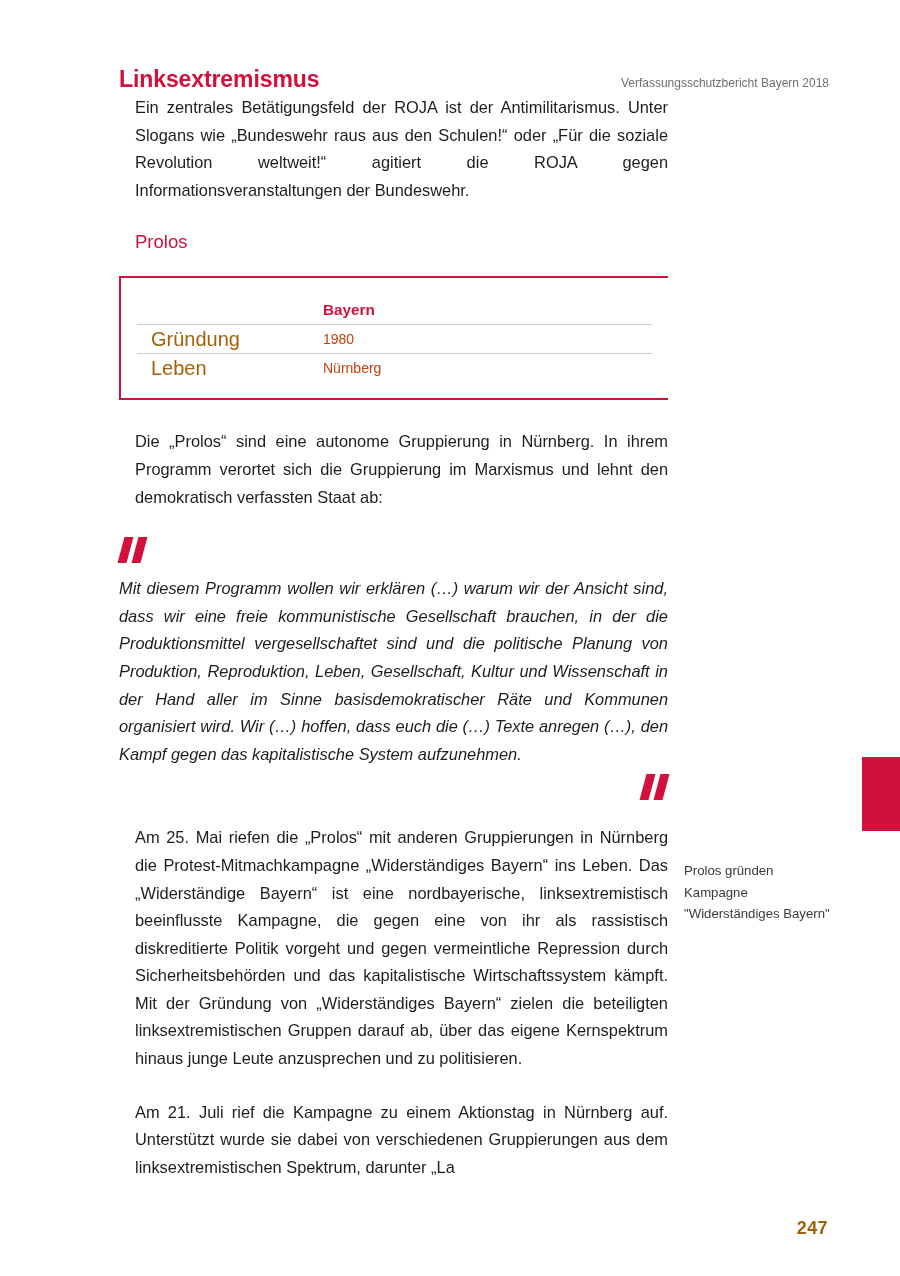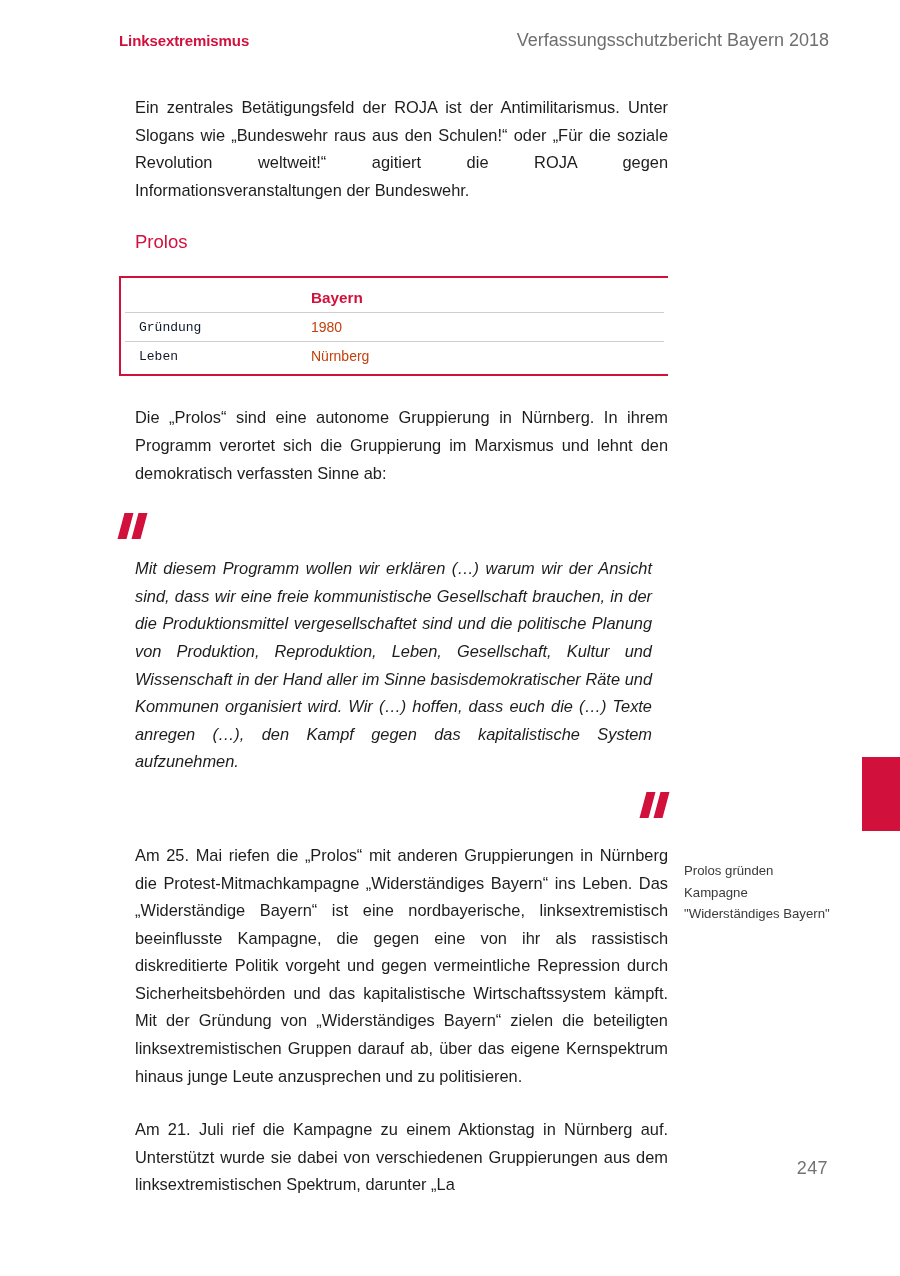--- a/index.html
+++ b/index.html
@@ -26,27 +26,28 @@
     position: absolute;
     left: 119px;
     top: 30px;
     width: 710px;
     height: 30px;
     display: flex;
     align-items: baseline;
     justify-content: space-between;
   }
   .header-title {
-    font-size: 15px;
+    font-size: 23px;
     font-weight: bold;
     color: #d2103c;
     letter-spacing: -0.1px;
+    margin-top: 36px;
   }
   .header-meta {
-    font-size: 18px;
+    font-size: 12px;
     color: #6e6e6e;
     font-weight: 400;
   }
 
   
   .content {
     position: absolute;
     left: 119px;
     top: 94px;
     width: 549px;
@@ -72,41 +73,40 @@
     line-height: 24px;
   }
 
   
   .fact-table {
     border-top: 2.5px solid #d2103c;
     border-left: 2.5px solid #d2103c;
     border-bottom: 2.5px solid #d2103c;
     border-right: 0;
     margin: 0 0 28px 0;
-    padding: 4px;
+    padding: 16px;
     width: 549px;
     box-sizing: border-box;
   }
   .fact-row {
     display: flex;
     align-items: center;
     height: 29px;
     padding: 0 0 0 14px;
     box-sizing: border-box;
   }
   .fact-row.head { height: 30px; padding-top: 2px; }
   .fact-row.divided {
     border-top: 1.6px solid #cfcfcf;
   }
   .fact-key {
     width: 172px;
     flex: 0 0 172px;
-    font-size: 13px;
-    color: #0f172a;
-    font-family: Liberation Mono, monospace;
+    font-size: 20px;
+    color: #a16207;
   }
   .fact-val {
     font-size: 14px;
     color: #c2410c;
   }
   .fact-val.head-val {
     color: #d2103c;
     font-weight: bold;
     font-size: 15.3px;
   }
@@ -128,21 +128,21 @@
     margin: 6px 0 0 0;
     padding-right: 2px;
   }
   .qbar {
     width: 9px;
     height: 26px;
     background: #d2103c;
     transform: skewX(-15deg);
   }
   .quote-text {
-    margin: 16px;
+    margin: 0;
     font-size: 16.4px;
     line-height: 27.6px;
     font-style: italic;
     text-align: justify;
     color: #1d1d1d;
   }
 
   
   .margin-note {
     position: absolute;
@@ -161,24 +161,25 @@
     top: 757px;
     width: 38px;
     height: 74px;
     background: #d2103c;
   }
 
   
   .folio {
     position: absolute;
     right: 72px;
-    top: 1158px;
+    top: 1218px;
     font-size: 18px;
-    color: #737373;
+    color: #a16207;
     letter-spacing: 0.4px;
+    font-weight: bold;
   }
 </style>
 </head>
 <body>
 
 <div class="page">
 
   <div class="header">
     <div class="header-title">Linksextremismus</div>
     <div class="header-meta">Verfassungsschutzbericht Bayern 2018</div>
@@ -199,21 +200,21 @@
       <div class="fact-row divided">
         <div class="fact-key">Gründung</div>
         <div class="fact-val">1980</div>
       </div>
       <div class="fact-row divided">
         <div class="fact-key">Leben</div>
         <div class="fact-val">Nürnberg</div>
       </div>
     </div>
 
-    <p class="body-par">Die „Prolos“ sind eine autonome Gruppierung in Nürnberg. In ihrem Programm verortet sich die Gruppierung im Marxismus und lehnt den demokratisch verfassten Sinne ab:</p>
+    <p class="body-par">Die „Prolos“ sind eine autonome Gruppierung in Nürnberg. In ihrem Programm verortet sich die Gruppierung im Marxismus und lehnt den demokratisch verfassten Staat ab:</p>
 
     <div class="quote-block">
       <div class="quote-mark open">
         <span class="qbar"></span>
         <span class="qbar"></span>
       </div>
       <p class="quote-text">Mit diesem Programm wollen wir erklären (…) warum wir der Ansicht sind, dass wir eine freie kommunistische Gesellschaft brauchen, in der die Produktionsmittel vergesellschaftet sind und die politische Planung von Produktion, Reproduktion, Leben, Gesellschaft, Kultur und Wissenschaft in der Hand aller im Sinne basisdemokratischer Räte und Kommunen organisiert wird. Wir (…) hoffen, dass euch die (…) Texte anregen (…), den Kampf gegen das kapitalistische System aufzunehmen.</p>
       <div class="quote-mark close">
         <span class="qbar"></span>
         <span class="qbar"></span>

